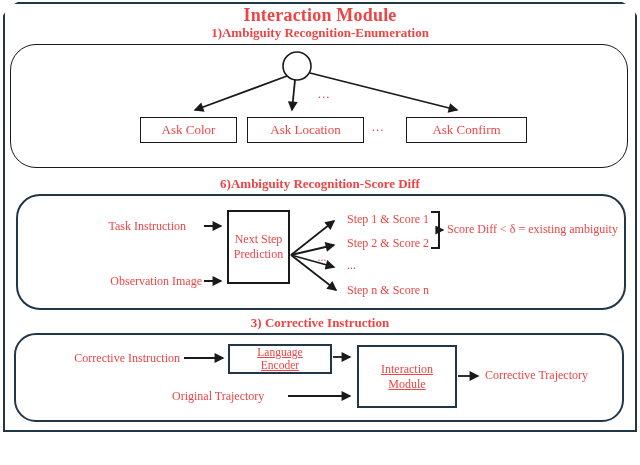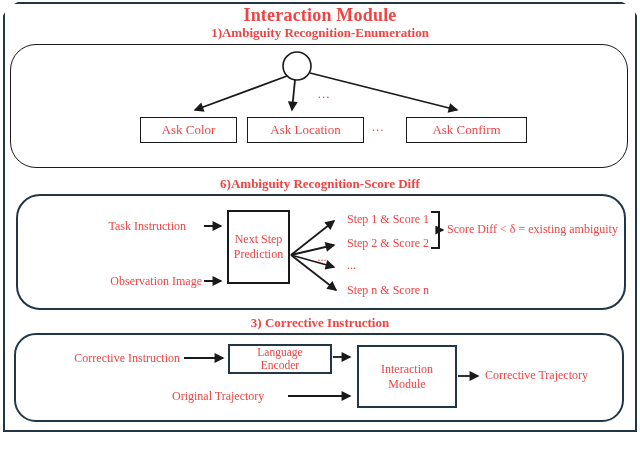--- a/index.html
+++ b/index.html
@@ -23,21 +23,21 @@
   #s3-panel{left:14px;top:333px;width:610px;height:89px;border:2.5px solid #213647;border-radius:22px;}
   
   #wires{left:0;top:0;width:640px;height:465px;pointer-events:none;}
   
   .node{display:flex;align-items:center;justify-content:center;text-align:center;background:#fff;}
   .black-box{border:1.5px solid #1a1a1a;font-size:13px;}
   #ask-color{left:140px;top:117px;width:97px;height:26px;}
   #ask-location{left:247px;top:117px;width:117px;height:26px;}
   #ask-confirm{left:406px;top:117px;width:121px;height:26px;}
   #next-step-box{left:227px;top:210px;width:63px;height:74px;border:2px solid #1a1a1a;font-size:12px;line-height:15px;flex-direction:column;}
-  .navy-box{border:2px solid #213647;font-size:12px;flex-direction:column;}
+  .navy-box{border:2px solid #213647;font-size:12px;flex-direction:column;text-decoration:underline;}
   #encoder-box{left:228px;top:344px;width:104px;height:30px;font-size:11.5px;line-height:13px;}
   #module-box{left:357px;top:345px;width:100px;height:63px;line-height:15px;}
   
   .lbl{font-size:12px;line-height:14px;white-space:nowrap;}
   .r{text-align:right;}
   #task-instruction{left:44px;top:219px;width:142px;}
   #observation-image{left:60px;top:274px;width:142px;}
   #step1{left:347px;top:212px;}
   #step2{left:347px;top:236px;}
   #stepdots{left:347px;top:258px;}

